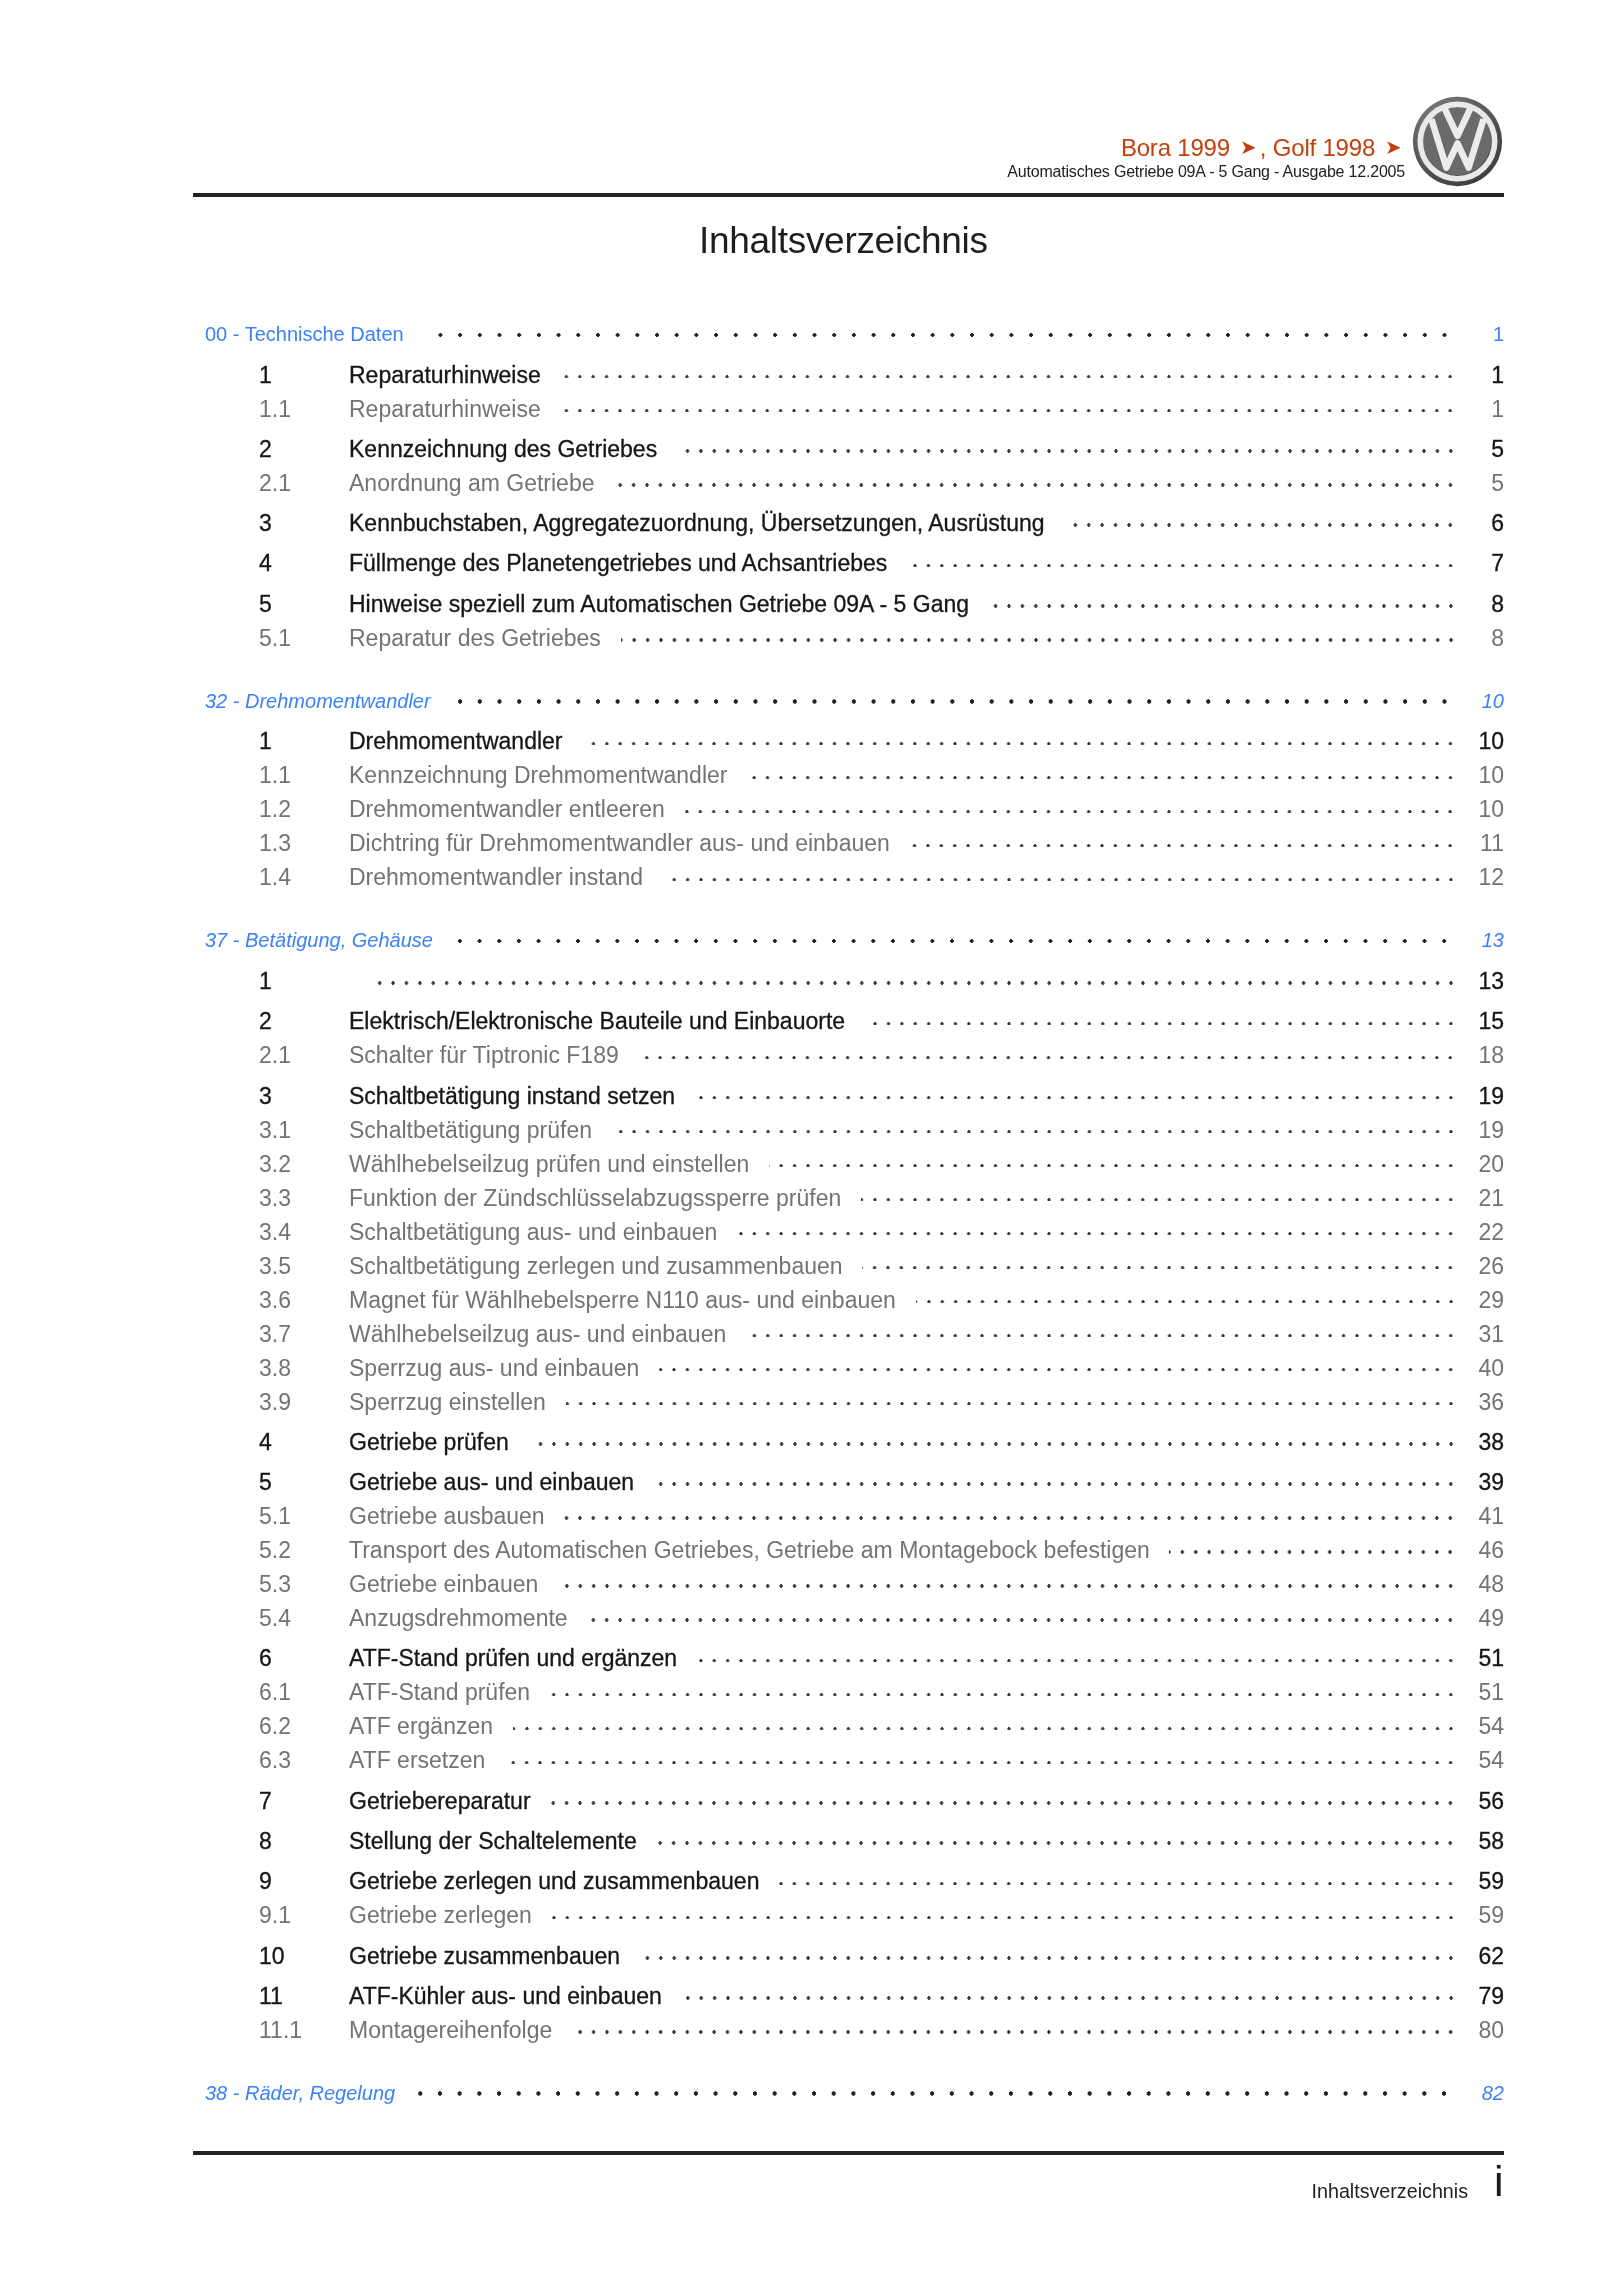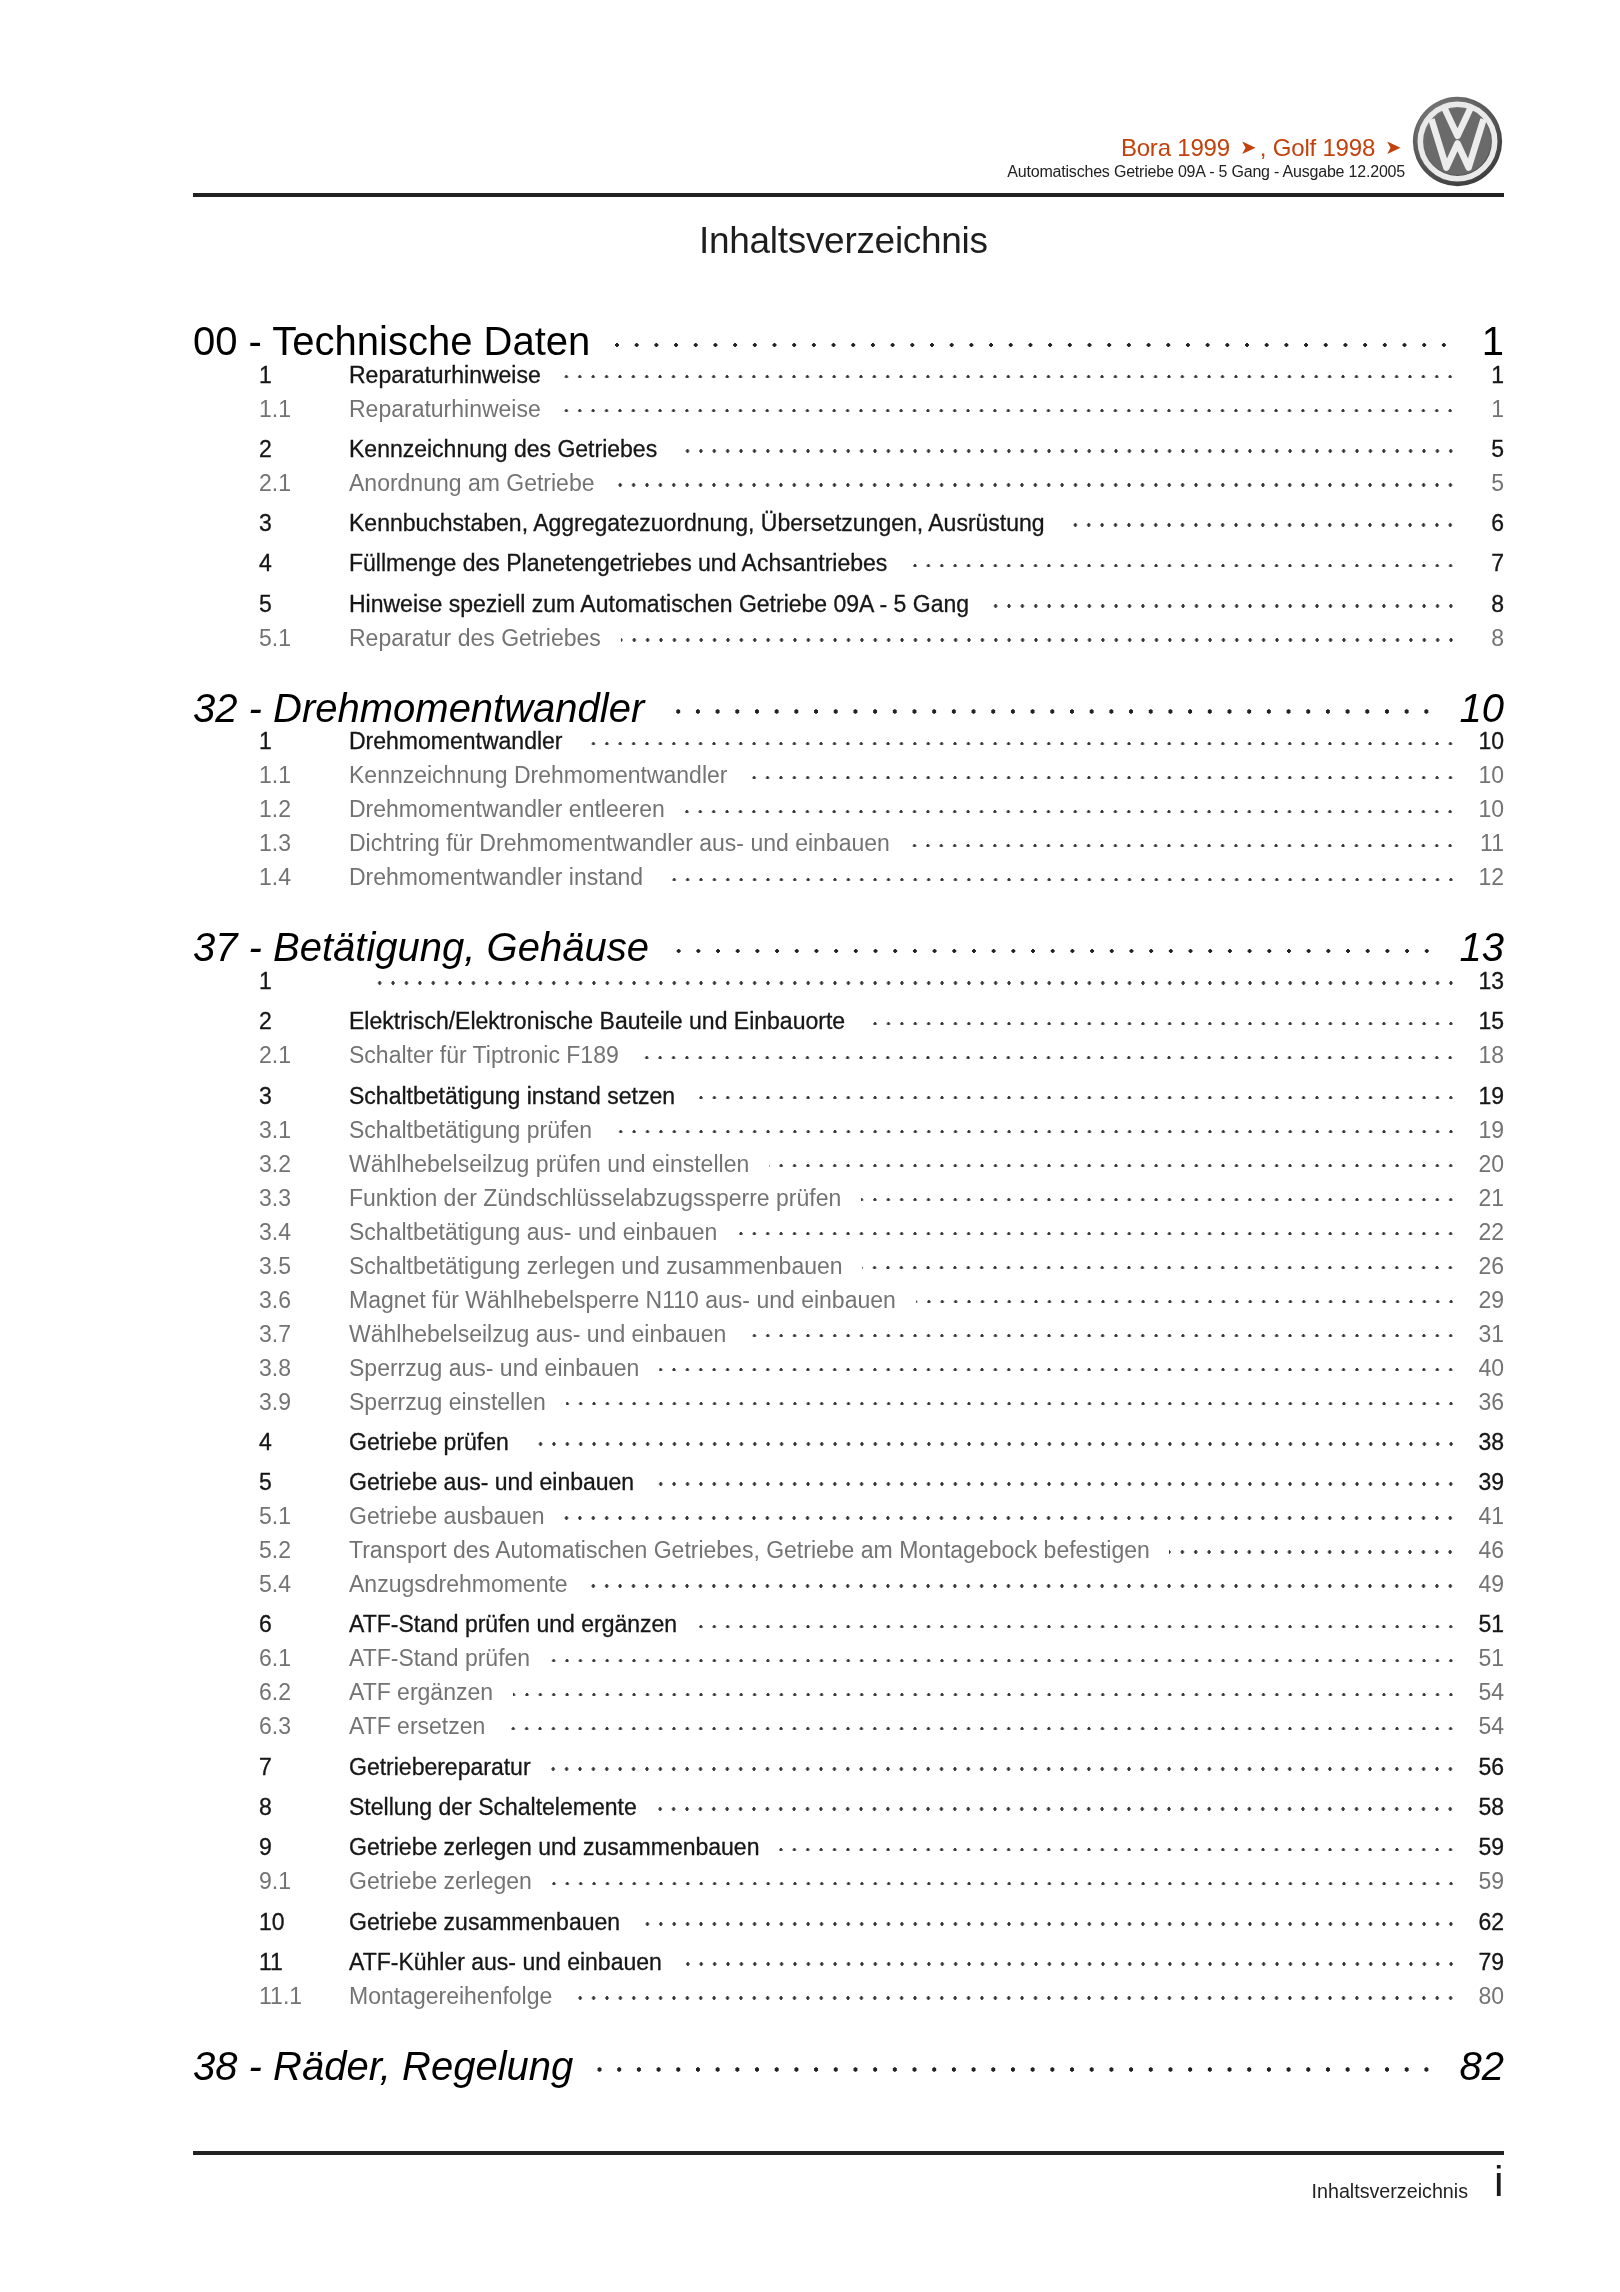--- a/index.html
+++ b/index.html
@@ -22,21 +22,21 @@
     .toc { position: absolute; left: 193px; top: 315px; width: 1311px; }
     .row { display: flex; align-items: baseline; white-space: nowrap; }
     .row .num { flex: 0 0 auto; }
     .row .label { flex: 0 0 auto; }
     .row .leader { flex: 1 1 auto; overflow: hidden; height: 1em; position: relative; margin: 0 19.7px 0 19.7px; }
     .row .leader::after { content: ""; position: absolute; left: 0; right: 0; bottom: 0.18em; height: 3.6px;
                           background-image: radial-gradient(circle, #333 1.4px, transparent 1.7px);
                           background-size: 13.4px 3.6px; background-repeat: repeat-x; background-position: right center; }
     .row .page { flex: 0 0 auto; text-align: right; min-width: 27px; }
 
-    .row.section { font-size: 40px; color: #000000; height: 39px; line-height: 39px; }
+    .row.section { font-size: 20px; color: #3b82f6; height: 39px; line-height: 39px; margin-left: 12px; }
     .row.section .leader { margin-left: 23px; margin-right: 23px; }
     .row.section .leader::after { background-image: radial-gradient(circle, #222 1.8px, transparent 2.1px);
                                   background-size: 19.7px 4.5px; height: 4.5px; bottom: 0.2em; }
     .row.section + .row { margin-top: 3.6px; }
     .row.entry { font-size: 23px; height: 34px; line-height: 34px; }
     .row.entry .num { width: 90px; padding-left: 66px; box-sizing: content-box; }
     .row.entry.main { color: #161616; -webkit-text-stroke: 0.3px #161616; }
     .row.entry.sub { color: #737373; }
     .row.entry.main.gap { margin-top: 6.3px; }
     .row.section.gap { margin-top: 27px; font-style: italic; }
@@ -262,20 +262,26 @@
       <span class="leader"></span>
       <span class="page">41</span>
     </div>
     <div class="row entry sub">
       <span class="num">5.2</span>
       <span class="label">Transport des Automatischen Getriebes, Getriebe am Montagebock befestigen</span>
       <span class="leader"></span>
       <span class="page">46</span>
     </div>
     <div class="row entry sub">
+      <span class="num">5.3</span>
+      <span class="label">Getriebe einbauen</span>
+      <span class="leader"></span>
+      <span class="page">48</span>
+    </div>
+    <div class="row entry sub">
       <span class="num">5.4</span>
       <span class="label">Anzugsdrehmomente</span>
       <span class="leader"></span>
       <span class="page">49</span>
     </div>
     <div class="row entry main gap">
       <span class="num">6</span>
       <span class="label">ATF-Stand prüfen und ergänzen</span>
       <span class="leader"></span>
       <span class="page">51</span>

